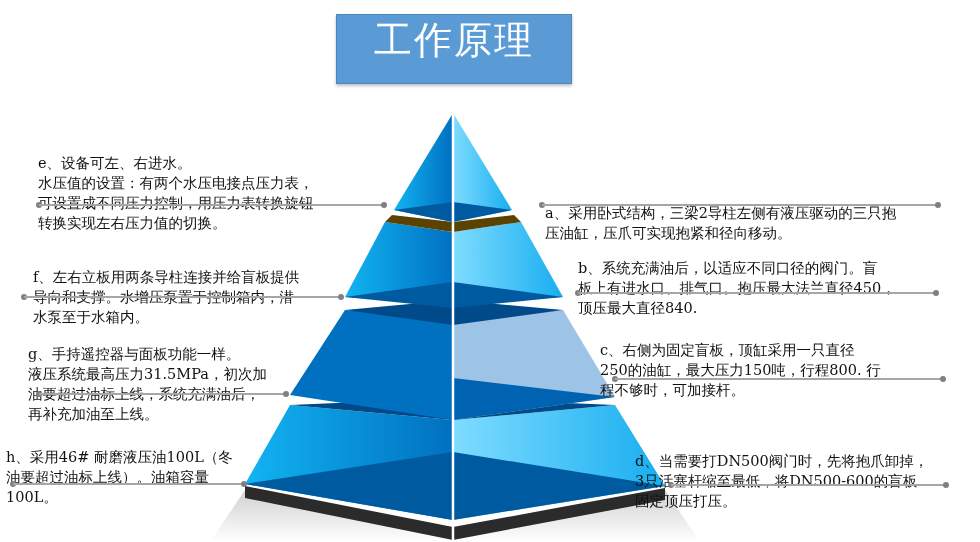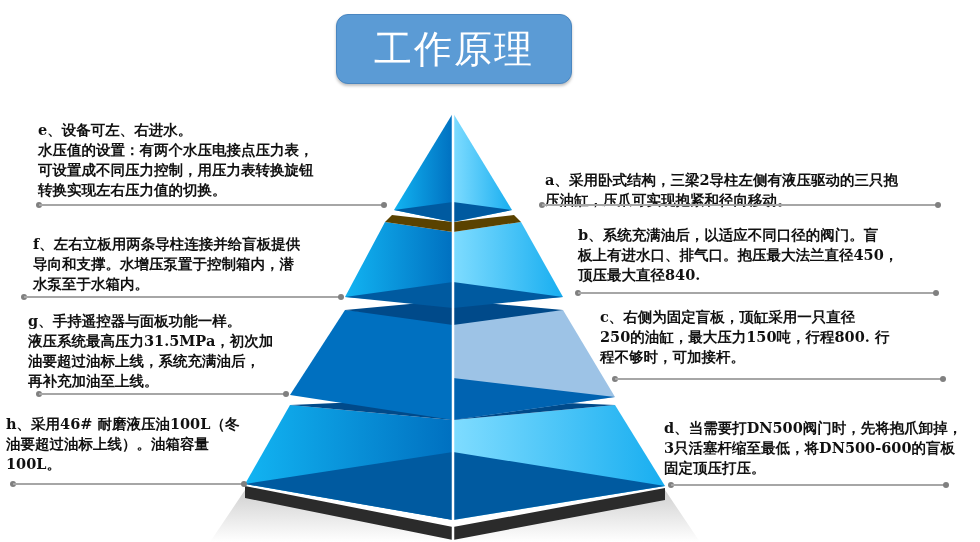--- a/index.html
+++ b/index.html
@@ -3,30 +3,30 @@
 <meta charset="utf-8">
 <style>
   html, body { margin: 0; padding: 0; }
   body {
     width: 980px; height: 542px; position: relative; overflow: hidden;
     background: #ffffff;
     font-family: "DejaVu Serif", "Liberation Serif", serif;
   }
   .title-box {
     position: absolute; left: 336px; top: 14px; width: 234px; height: 68px;
-    background: #5b9bd5; border: 1px solid #4a86c0; border-radius: 12px;
+    background: #5b9bd5; border: 1px solid #4a86c0; border-radius: 0;
     box-shadow: 0 2px 3px rgba(0,0,0,0.25);
-    display: flex; align-items: center; justify-content: center;
+    display: flex; justify-content: center;
     color: #ffffff; font-size: 38px; letter-spacing: 2px;
     font-family: "DejaVu Sans", "Liberation Sans", sans-serif; font-weight: 300;
   }
   svg.pyr { position: absolute; left: 0; top: 0; }
   .note {
     position: absolute; color: #111; font-size: 14.5px; line-height: 20px;
-    font-weight: bold; white-space: pre-line;
+    font-weight: normal; white-space: pre-line; margin-top: 33px;
   }
   .leader { position: absolute; height: 2px; background: #a6a6a6; }
   .dot { position: absolute; width: 6px; height: 6px; border-radius: 50%; background: #808080; }
 </style>
 </head>
 <body>
 
 <div class="title-box">
   <span>工作原理</span>
 </div>
@@ -129,18 +129,18 @@
 <div class="leader" style="left:578px; top:292px; width:358px;"></div>
 <div class="dot" style="left:933px; top:290px;"></div>
 
 <div class="note" style="left:600px; top:307px;">c、右侧为固定盲板，顶缸采用一只直径
 250的油缸，最大压力150吨，行程800. 行
 程不够时，可加接杆。</div>
 <div class="dot" style="left:612px; top:376px;"></div>
 <div class="leader" style="left:615px; top:378px; width:328px;"></div>
 <div class="dot" style="left:940px; top:376px;"></div>
 
-<div class="note" style="left:664px; top:418px;">d、当需要打DN500阀门时，先将抱爪卸掉，
+<div class="note" style="left:635px; top:418px;">d、当需要打DN500阀门时，先将抱爪卸掉，
 3只活塞杆缩至最低，将DN500-600的盲板
 固定顶压打压。</div>
 <div class="dot" style="left:668px; top:482px;"></div>
 <div class="leader" style="left:671px; top:484px; width:275px;"></div>
 <div class="dot" style="left:943px; top:482px;"></div>
 
 </body></html>

